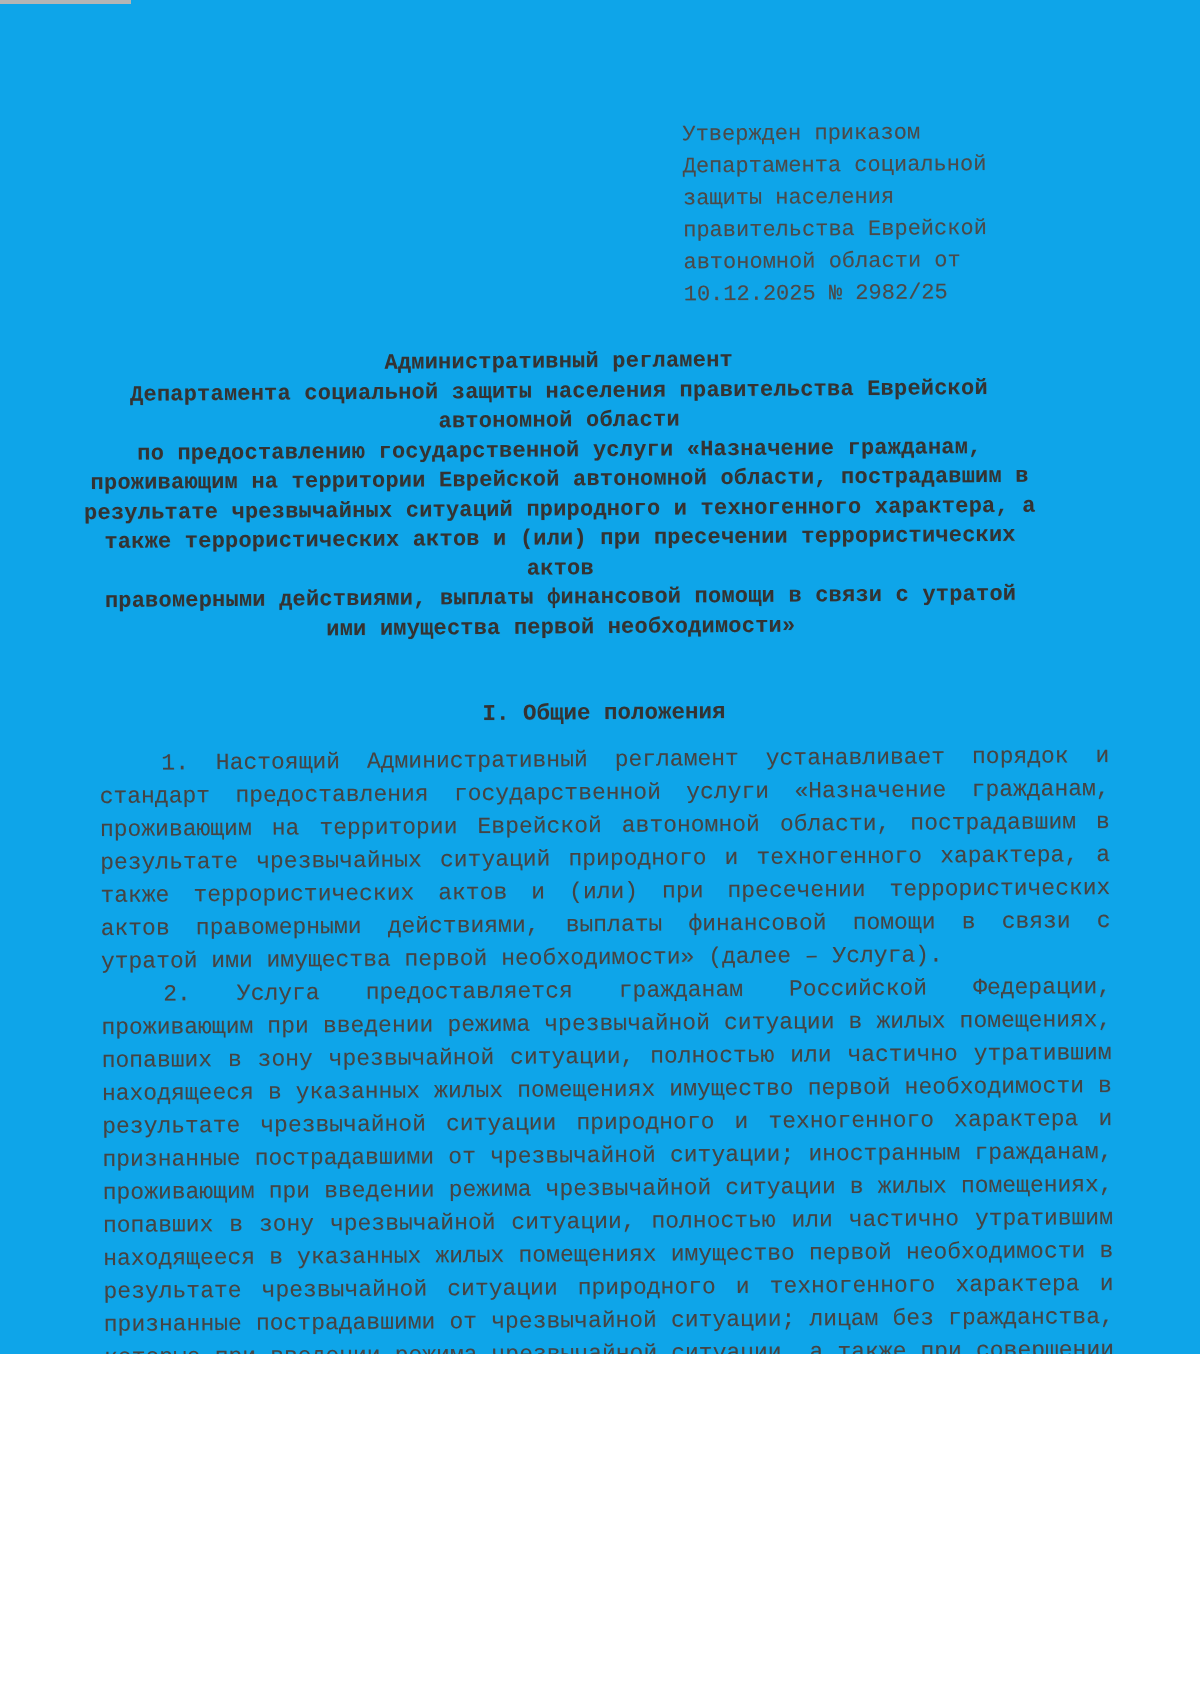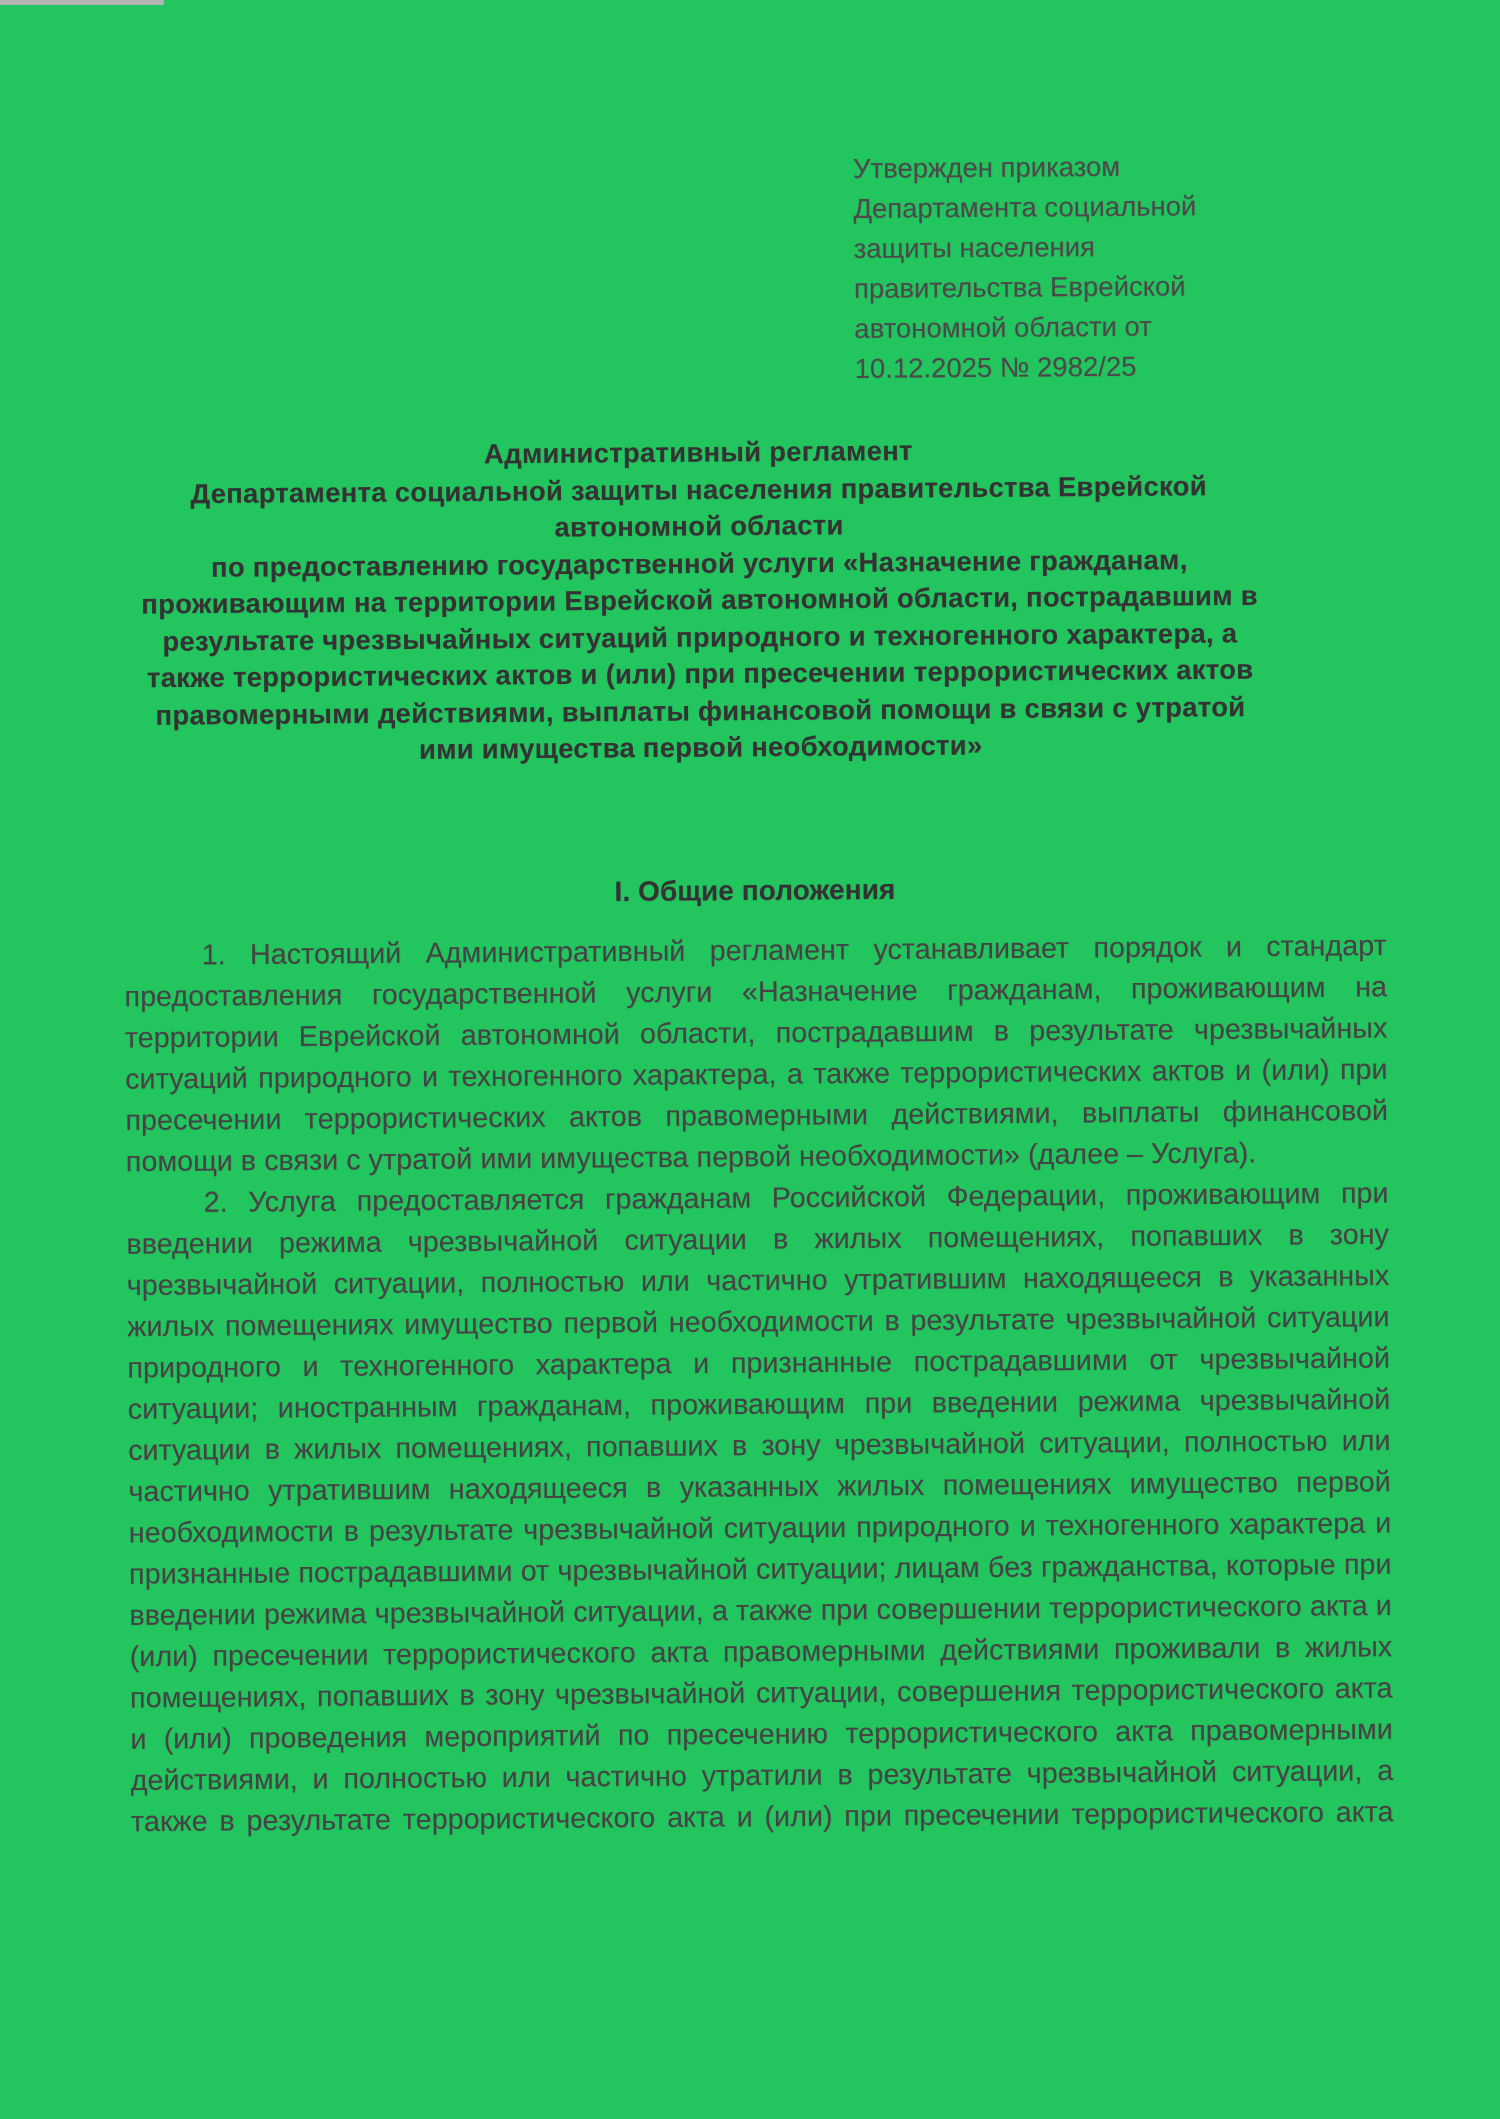--- a/index.html
+++ b/index.html
@@ -3,24 +3,24 @@
 <meta charset="utf-8">
 <style>
   html, body {
     margin: 0;
     padding: 0;
     background: #ffffff;
   }
   .page {
     position: relative;
     width: 1200px;
-    height: 1695px;
-    background: #22c55e;
+    height: 1354px;
+    background: #0ea5e9;
     overflow: hidden;
-    font-family: Liberation Sans, sans-serif;
+    font-family: Liberation Mono, monospace;
     color: #3d3d3d;
   }
   
   .scan-strip {
     position: absolute;
     left: 0;
     top: 0;
     width: 131px;
     height: 4px;
     background: #b5b5b5;

